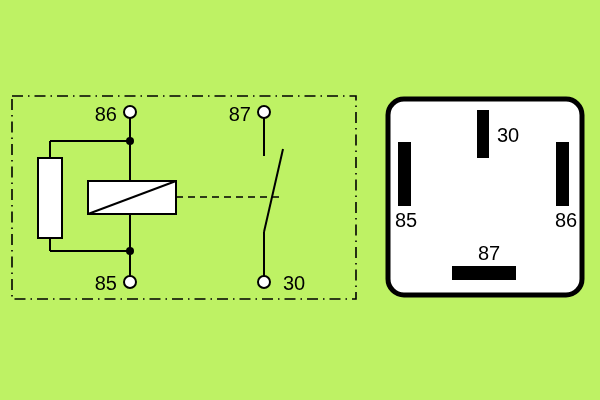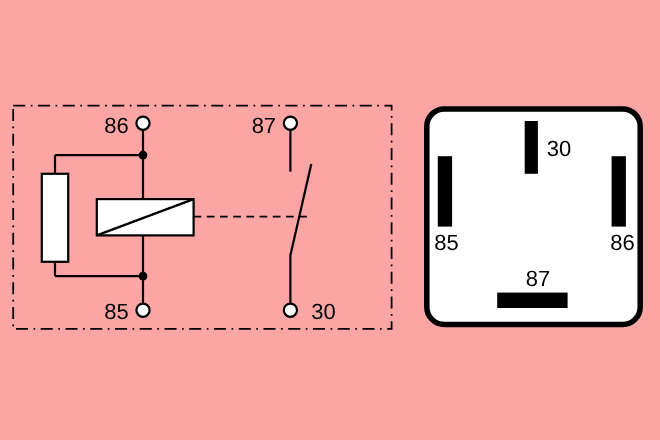--- a/index.html
+++ b/index.html
@@ -7,21 +7,21 @@
     padding: 0;
     width: 600px;
     height: 400px;
     background: #ffffff;
     overflow: hidden;
   }
   .canvas {
     position: relative;
     width: 600px;
     height: 400px;
-    background: #fca5a5;
+    background: #bef264;
   }
   svg {
     display: block;
   }
   text {
     font-family: "Liberation Sans", "DejaVu Sans", sans-serif;
     font-size: 20px;
     fill: #000000;
   }
 </style>

